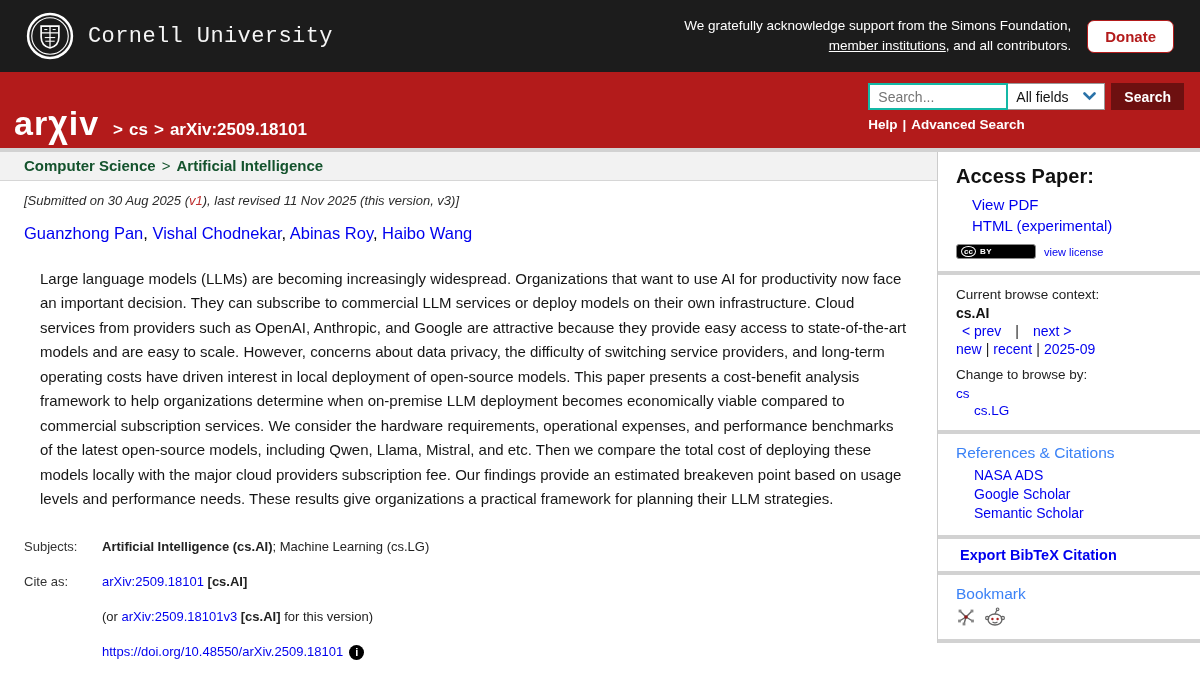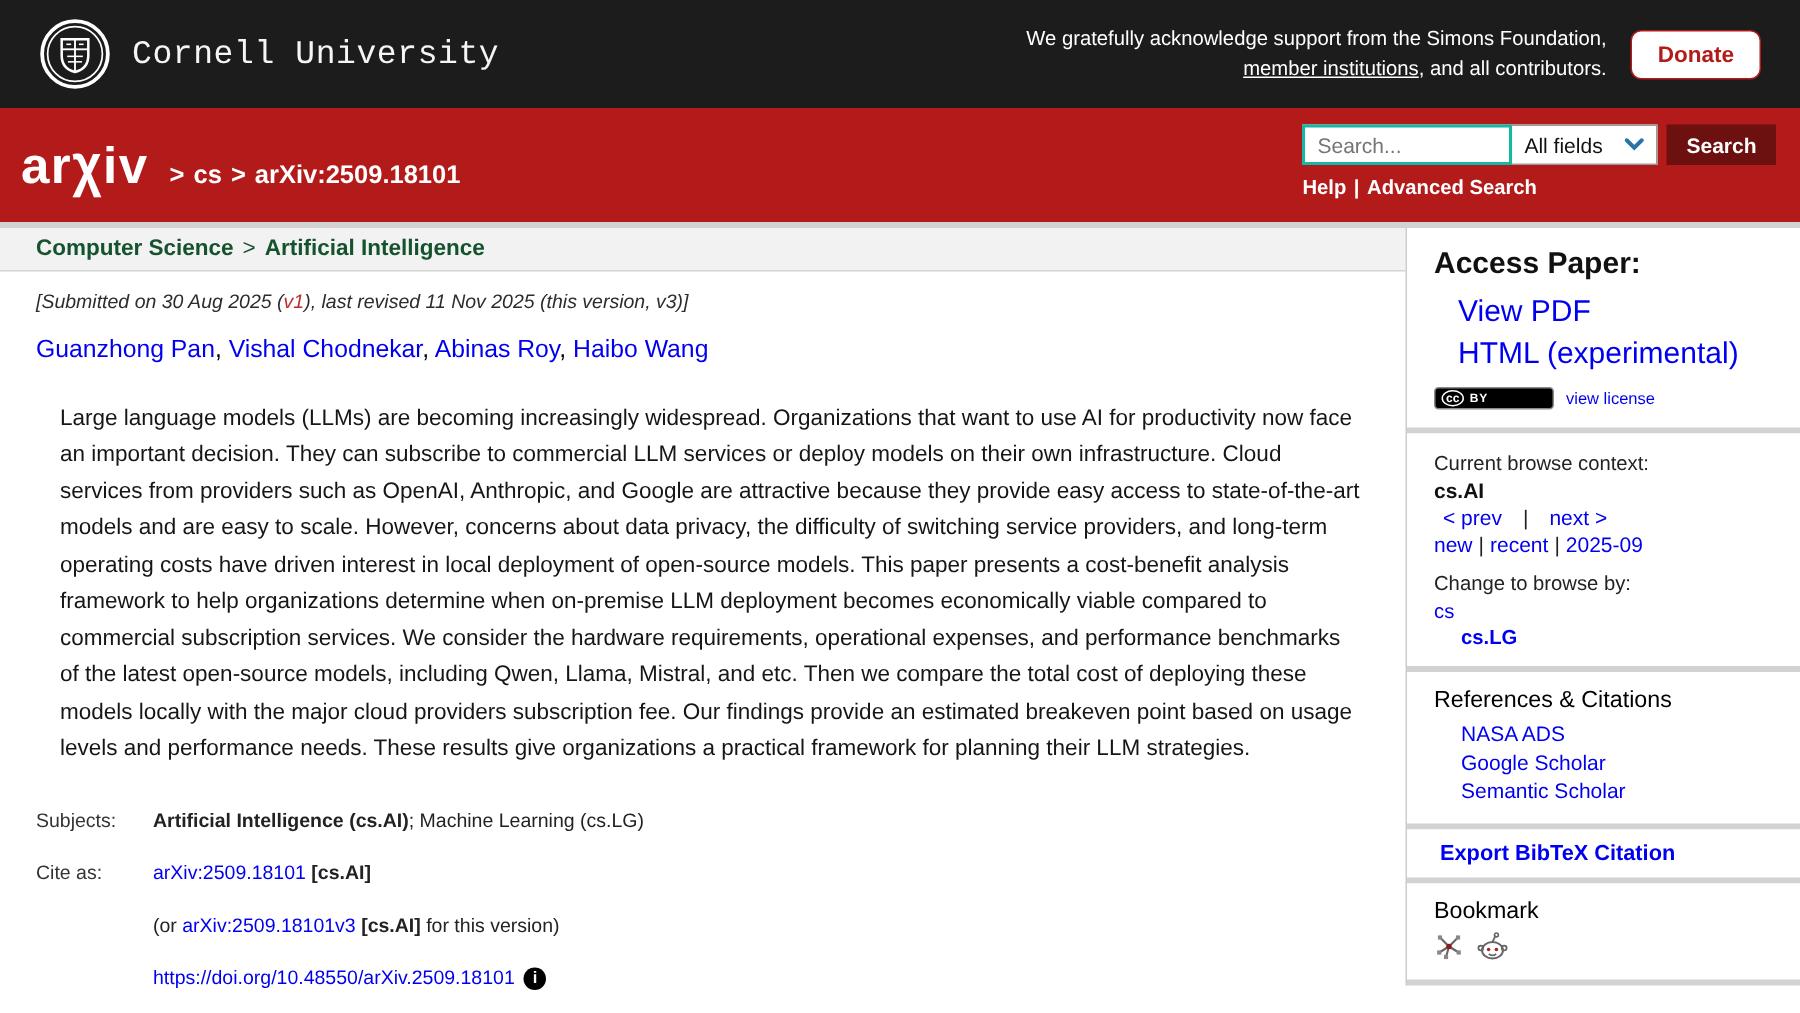--- a/index.html
+++ b/index.html
@@ -14,21 +14,21 @@
   .cornell-wordmark { font-family:Liberation Mono, monospace; font-size:22px; margin-left:14px; letter-spacing:.4px; color:#f5f5f5; }
   .topbar-right { margin-left:auto; display:flex; align-items:center; gap:16px; }
   .support-text { font-size:13.5px; text-align:right; line-height:1.5; color:#fff; }
   .support-text .u { text-decoration:underline; color:#fff; }
   .donate-btn { background:#fff; color:#b31b1b; border:1.5px solid #b31b1b; border-radius:7px;
                 font-weight:bold; font-size:15px; padding:7px 17px; cursor:pointer;
                 font-family:"Liberation Sans", sans-serif; }
 
   
   .banner { height:76px; background:#b31b1b; position:relative; color:#fff; }
-  .banner-left { position:absolute; left:14px; top:20px; display:flex; align-items:baseline; }
+  .banner-left { position:absolute; left:14px; top:32px; display:flex; align-items:baseline; }
   .arxiv-logo { font-size:34px; font-weight:bold; letter-spacing:1px; color:#fff; cursor:pointer; }
   .arxiv-logo .chi { display:inline-block; transform:scaleY(1.15); font-weight:bold; }
   .crumb { font-size:17px; font-weight:bold; margin-left:8px; color:#fff; }
   .crumb .sep { margin:0 6px; font-weight:bold; }
   .crumb a { color:#fff; }
   .search-widget { position:absolute; right:16px; top:11px; display:flex; flex-direction:column; }
   .search-row { display:flex; height:27px; }
   .search-input { width:140px; border:2px solid #14b8a6; padding:3px 8px; font-size:14px; outline:none;
                   font-family:"Liberation Sans", sans-serif; }
   .field-select { width:97px; background:#fff; border:1px solid #999; border-left:none; display:flex;
@@ -61,38 +61,38 @@
   .meta-label { color:#333; }
   .meta-strong { font-weight:bold; }
   .info-icon { display:inline-block; width:15px; height:15px; background:#000; color:#fff; border-radius:50%;
                font-size:11px; font-weight:bold; text-align:center; line-height:15px; margin-left:6px;
                vertical-align:middle; cursor:pointer; font-style:normal; }
 
   
   .side-box { background:#fff; border-bottom:4px solid #d2d2d2; padding:10px 12px 12px 18px; }
   .side-box h2 { font-size:20px; font-weight:bold; color:#111; margin-bottom:6px; }
   .access-links { list-style:none; margin-left:16px; }
-  .access-links li { font-size:20px; line-height:1.4; }
+  .access-links li { font-size:15px; line-height:1.4; }
   .license-row { margin-top:8px; display:flex; align-items:center; gap:8px; }
   .cc-badge { display:inline-flex; align-items:center; gap:4px; background:#000; border:1px solid #8a8a8a;
               border-radius:3px; width:80px; height:15px; padding:0 4px; cursor:pointer; }
   .cc-circle { border:1px solid #fff; border-radius:50%; color:#fff; font-size:8px; line-height:9px;
                padding:0 2px; font-weight:bold; }
   .cc-by { color:#fff; font-size:8px; font-weight:bold; letter-spacing:.5px; }
   .license-link { font-size:11px; }
   .ctx { font-size:13.5px; color:#222; line-height:1.45; }
   .ctx-value { font-weight:bold; font-size:14px; color:#111; }
   .prevnext { font-size:14px; margin:2px 0 2px 6px; }
   .prevnext .sep { margin:0 14px; color:#222; }
   .navline { font-size:14px; margin-bottom:8px; }
   .navline .sep { margin:0 4px; color:#222; }
   .browse-by { margin-top:4px; }
   .browse-cs { font-size:13.5px; display:block; margin-top:2px; }
-  .browse-cslg { font-size:13.5px; display:block; margin-left:18px; margin-top:2px;font-weight:bold; }
-  .refs-heading, .bookmark-heading { font-size:15.5px; color:#000000; margin-bottom:4px; }
+  .browse-cslg { font-size:13.5px; display:block; margin-left:18px; margin-top:2px; }
+  .refs-heading, .bookmark-heading { font-size:15.5px; color:#3b82f6; margin-bottom:4px; }
   .ref-links { list-style:none; margin-left:18px; }
   .ref-links li { font-size:14px; line-height:1.35; }
   .export-link { font-size:14.5px; font-weight:bold; display:block; padding:2px 0 2px 4px; }
   .bookmark-icons { display:flex; gap:8px; margin-top:4px; }
   .bookmark-icons svg { cursor:pointer; }
 </style>
 </head>
 <body>
 
 <div class="topbar">

